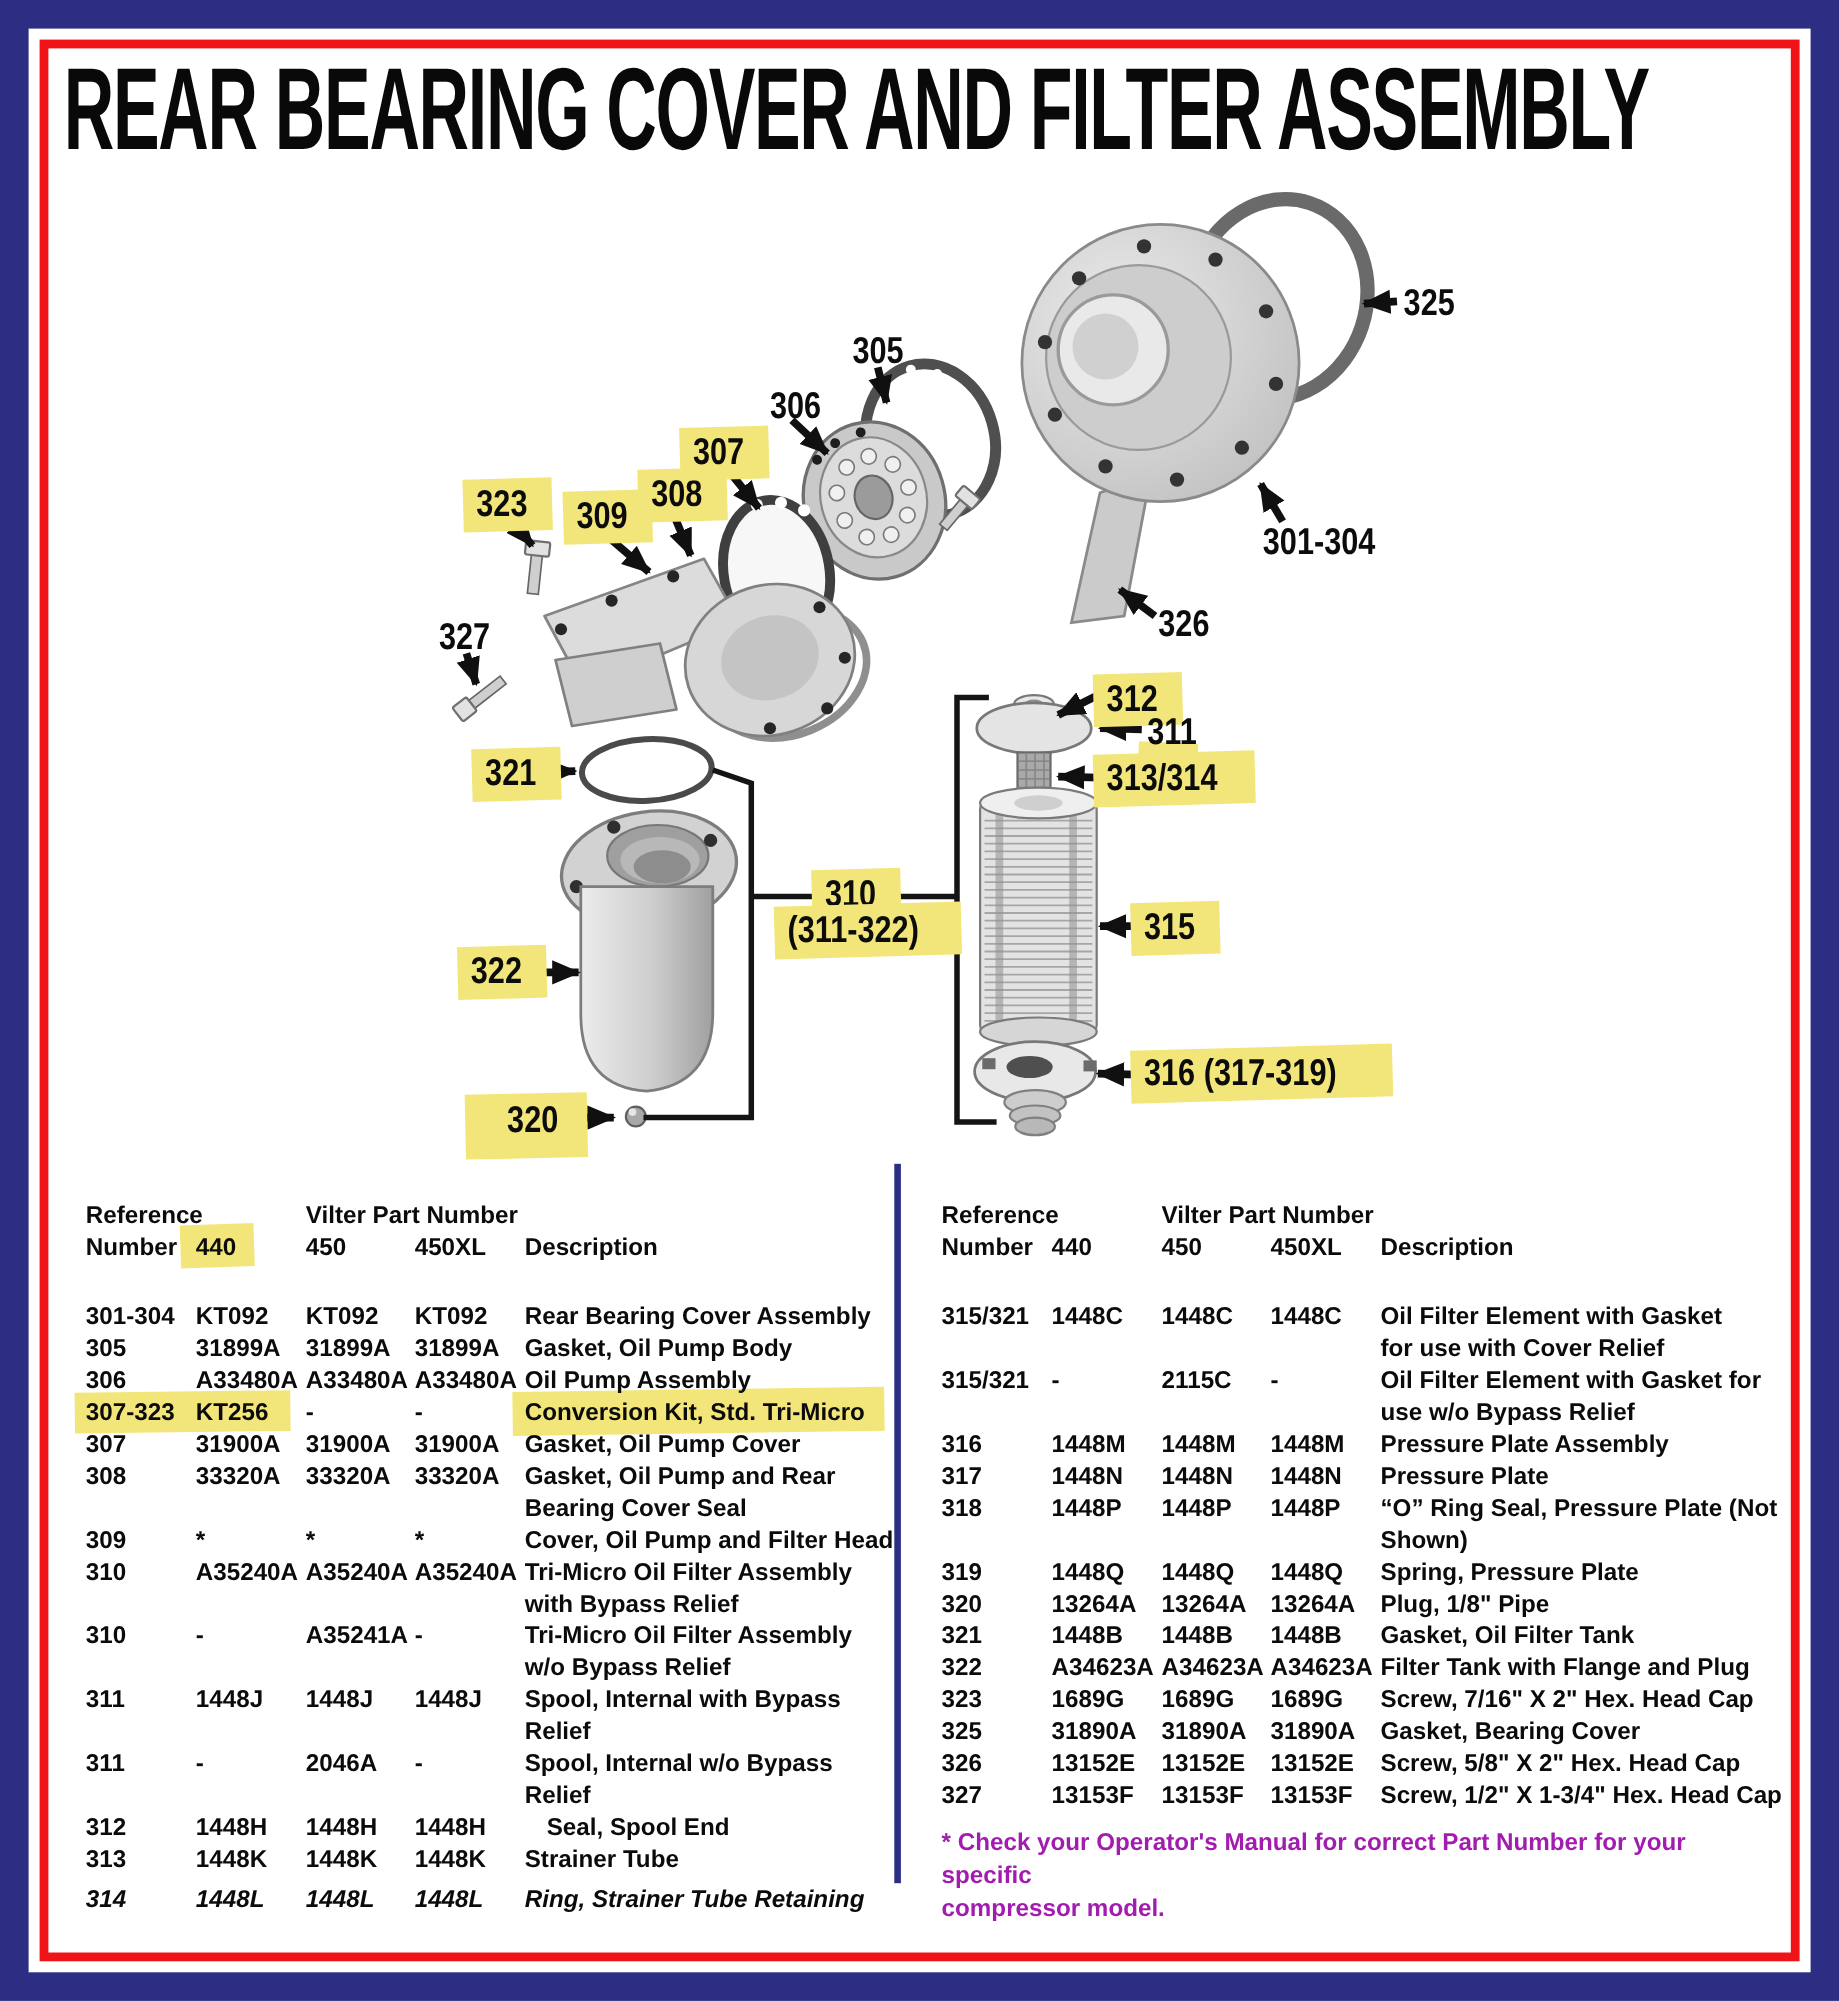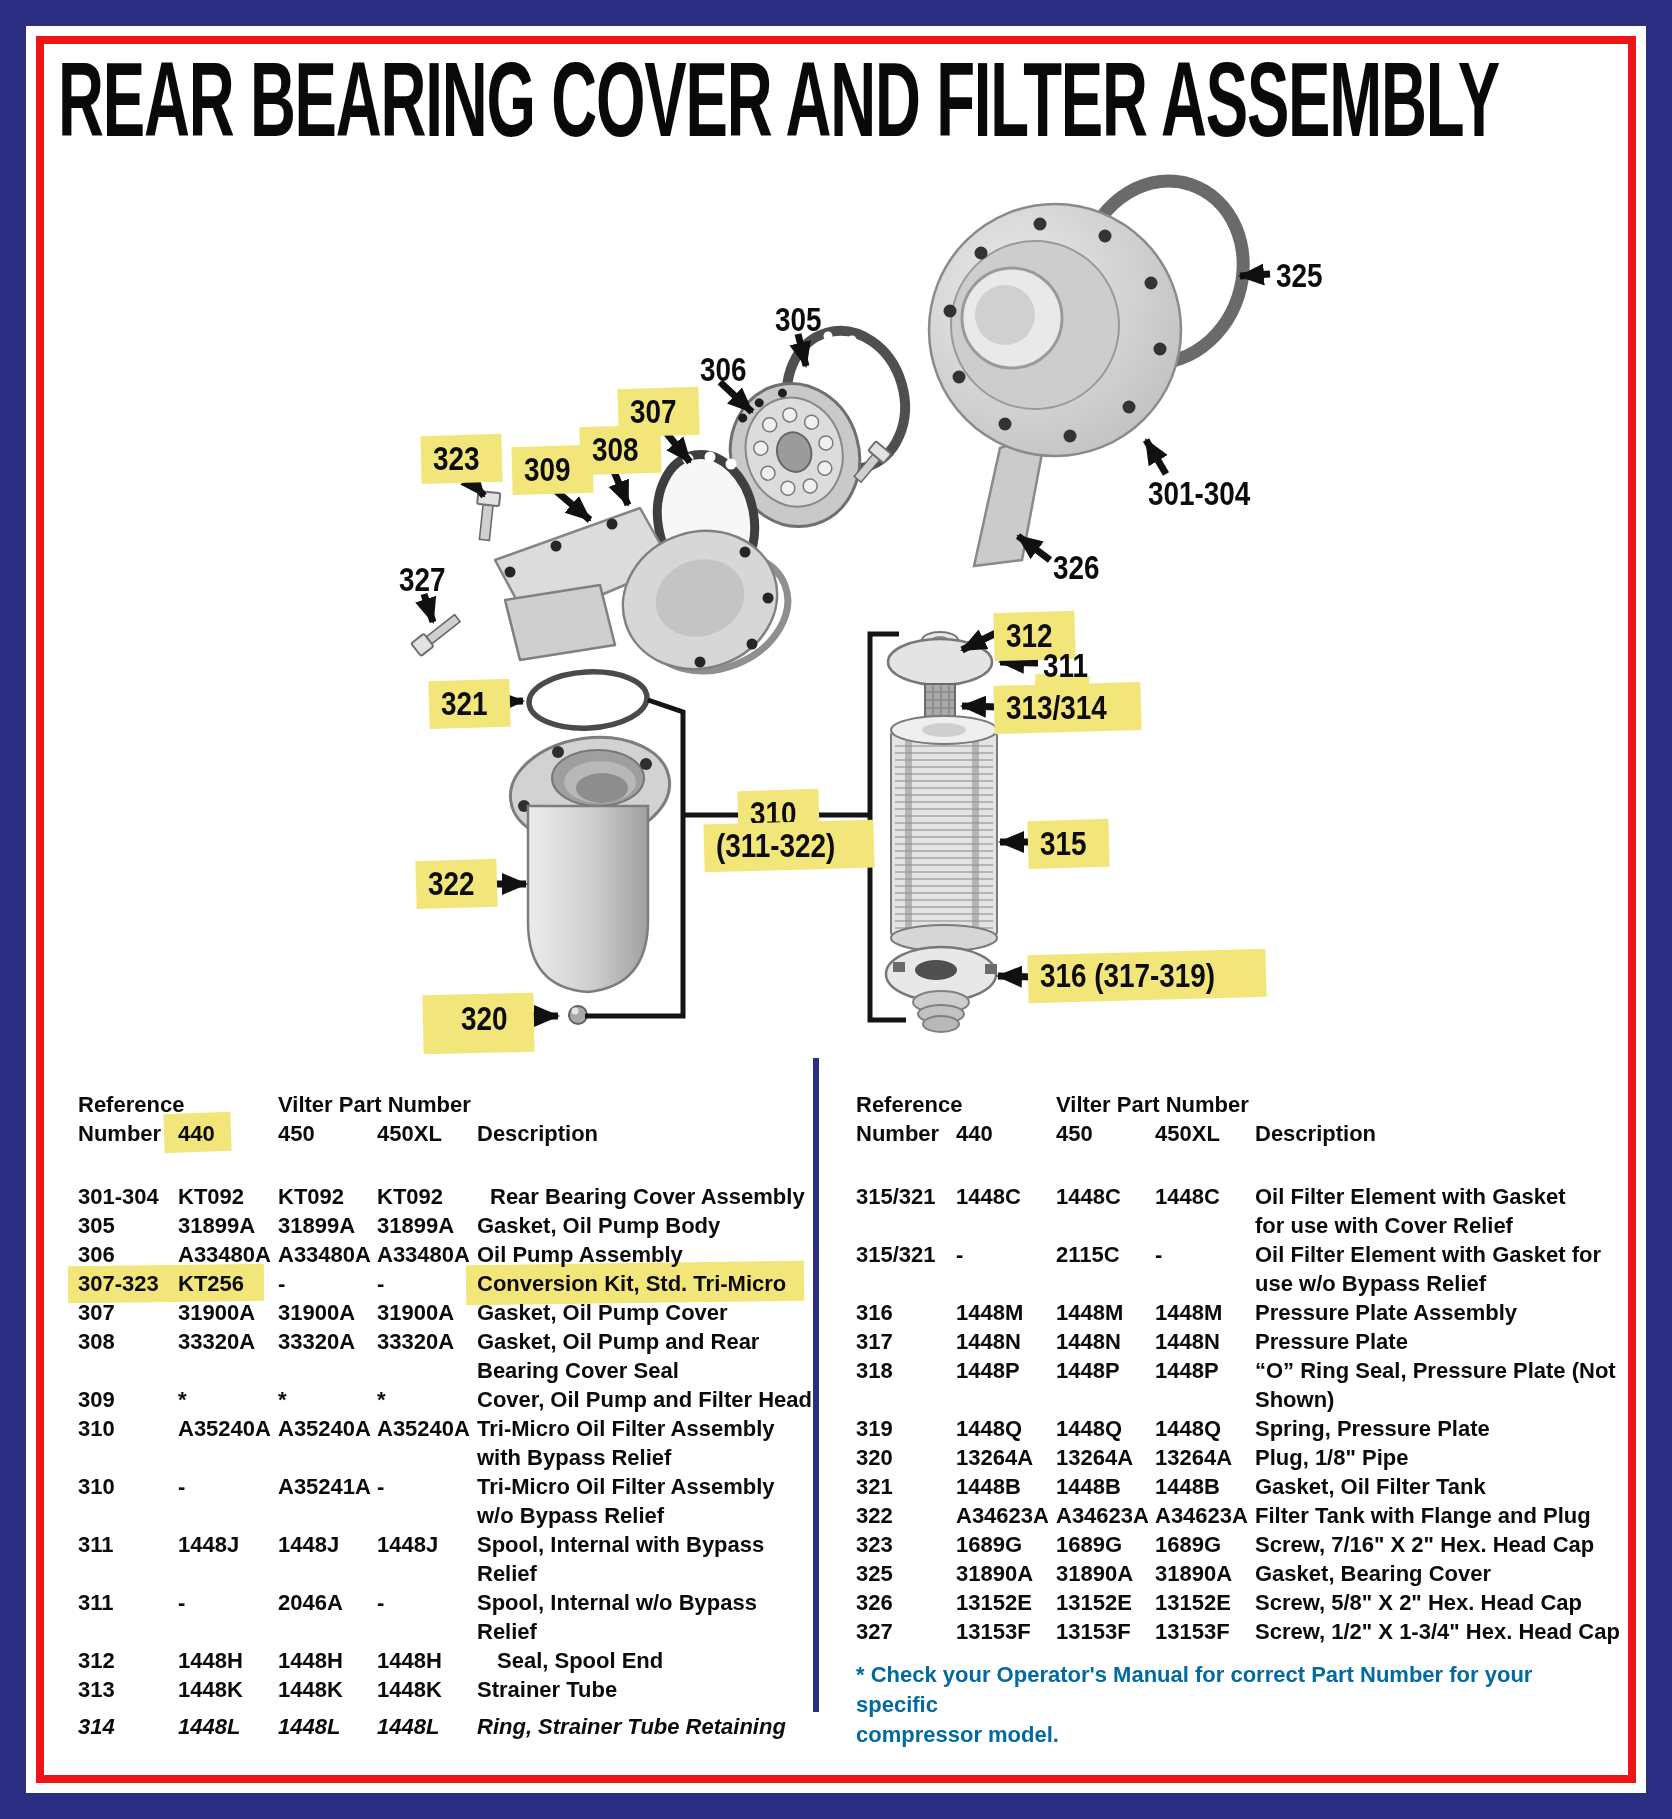--- a/index.html
+++ b/index.html
@@ -31,21 +31,21 @@
   .hl-inline::before { content:''; position:absolute; left:-14px; right:-16px; top:-8px; bottom:-6px;
                     background:#f2e67a; transform:rotate(-2deg); z-index:-1; }
   .prow.hl::before { content:''; position:absolute; left:-10px; top:-4px; width:196px; height:37px;
                     background:#f2e67a; transform:rotate(-0.7deg); z-index:-1; }
   .prow.hl::after  { content:''; position:absolute; left:388px; top:-6px; width:338px; height:40px;
                     background:#f2e67a; transform:rotate(-0.8deg); z-index:-1; }
 
   #divider { position:absolute; left:813px; top:1058px; width:6px; height:654px; background:#2b2e83; z-index:6; }
 
   #footnote { position:absolute; left:856px; top:1660px; width:760px; z-index:6;
-              font-size:22px; font-weight:bold; line-height:30px; color:#0369a1; }
+              font-size:22px; font-weight:bold; line-height:30px; color:#a21caf; }
 </style>
 </head>
 <body>
 
 <div id="canvas">
 
   <div id="title"><span>REAR BEARING COVER AND FILTER ASSEMBLY</span></div>
 
   <svg class="diagram" width="1672" height="1819" viewBox="0 0 1672 1819">
     <defs>
@@ -292,21 +292,21 @@
       <div class="lbl hl" style="left: 428px; top: 866px;"><span class="t">322</span></div>
       <div class="lbl hl-big" style="left: 461px; top: 1001px;"><span class="t">320</span></div>
       <div class="lbl hl" style="left: 1040px; top: 958px;"><span class="t">316  (317-319)</span></div>
     </div>
 
   <div class="ptable" id="ltable" style="left:78px; top:1090px; width:716px; height:640px;"><span class="cell" style="left: 0px; top: 0px;">Reference</span><span class="cell" style="left: 200px; top: 0px;">Vilter Part Number</span><span class="cell" style="left: 0px; top: 29px;">Number</span><span class="cell hl-inline" style="left: 100px; top: 29px;">440</span><span class="cell" style="left: 200px; top: 29px;">450</span><span class="cell" style="left: 299px; top: 29px;">450XL</span><span class="cell" style="left: 399px; top: 29px;">Description</span><div class="prow" style="top: 92px; height: 29px;">
         <span class="cell" style="left: 0px; top: 0px;">301-304</span>
         <span class="cell" style="left: 100px; top: 0px;">KT092</span>
         <span class="cell" style="left: 200px; top: 0px;">KT092</span>
         <span class="cell" style="left: 299px; top: 0px;">KT092</span>
-        <span class="cell" style="left: 399px; top: 0px; margin-left: 13px;">Rear Bearing Cover Assembly</span>
+        <span class="cell" style="left: 399px; top: 0px;">Rear Bearing Cover Assembly</span>
       </div><div class="prow" style="top: 121px; height: 29px;">
         <span class="cell" style="left: 0px; top: 0px;">305</span>
         <span class="cell" style="left: 100px; top: 0px;">31899A</span>
         <span class="cell" style="left: 200px; top: 0px;">31899A</span>
         <span class="cell" style="left: 299px; top: 0px;">31899A</span>
         <span class="cell" style="left: 399px; top: 0px;">Gasket, Oil Pump Body</span>
       </div><div class="prow" style="top: 150px; height: 29px;">
         <span class="cell" style="left: 0px; top: 0px;">306</span>
         <span class="cell" style="left: 100px; top: 0px;">A33480A</span>
         <span class="cell" style="left: 200px; top: 0px;">A33480A</span>

